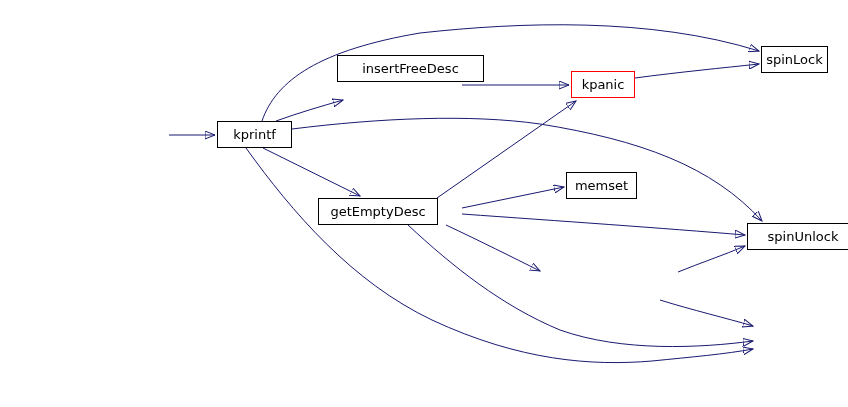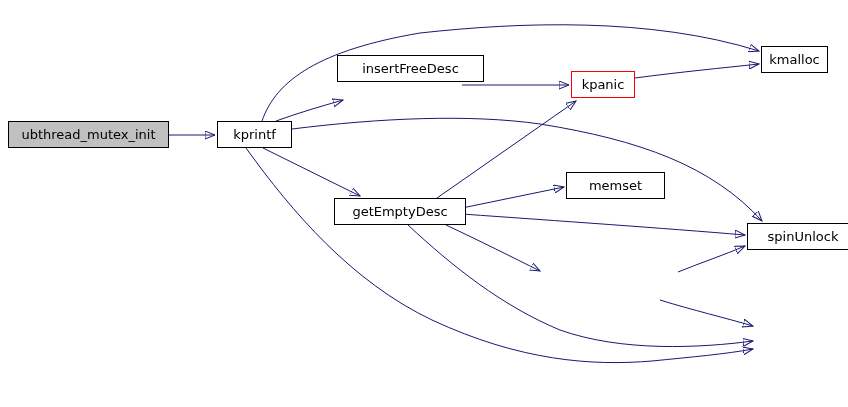--- a/index.html
+++ b/index.html
@@ -39,31 +39,30 @@
     <path d="M 635 78 C 680 72 722 68 759 64" marker-end="url(#arrowhead)"></path>
     <path d="M 437 198 L 576 101" marker-end="url(#arrowhead)"></path>
     <path d="M 462 208 L 564 187" marker-end="url(#arrowhead)"></path>
     <path d="M 462 214 C 560 221 662 228 745 235" marker-end="url(#arrowhead)"></path>
     <path d="M 446 225 C 480 241 512 257 540 271" marker-end="url(#arrowhead)"></path>
     <path d="M 408 225 C 452 266 502 306 560 330 C 622 352 700 348 753 341" marker-end="url(#arrowhead)"></path>
     <path d="M 678 272 C 700 263 724 255 745 246" marker-end="url(#arrowhead)"></path>
     <path d="M 660 300 C 692 310 726 318 753 326" marker-end="url(#arrowhead)"></path>
   </svg>
 
-  <div class="node root" style="left:8px;top:121px;width:161px;height:27px">ubthread_mutex_init</div>
 
   <div class="node" style="left:217px;top:121px;width:75px;height:27px">kprintf</div>
 
   <div class="node" style="left:337px;top:55px;width:147px;height:27px">insertFreeDesc</div>
 
   <div class="node hl" style="left:571px;top:71px;width:64px;height:27px">kpanic</div>
 
-  <div class="node" style="left:761px;top:46px;width:67px;height:27px">kmalloc</div>
+  <div class="node" style="left:761px;top:46px;width:67px;height:27px">spinLock</div>
 
-  <div class="node" style="left:334px;top:198px;width:132px;height:27px">getEmptyDesc</div>
+  <div class="node" style="left:318px;top:198px;width:120px;height:27px">getEmptyDesc</div>
 
-  <div class="node" style="left:566px;top:172px;width:99px;height:27px">memset</div>
+  <div class="node" style="left:566px;top:172px;width:71px;height:27px">memset</div>
 
   <div class="node" style="left:747px;top:223px;width:112px;height:27px">spinUnlock</div>
 
 
 
 </div>
 
 </body></html>

